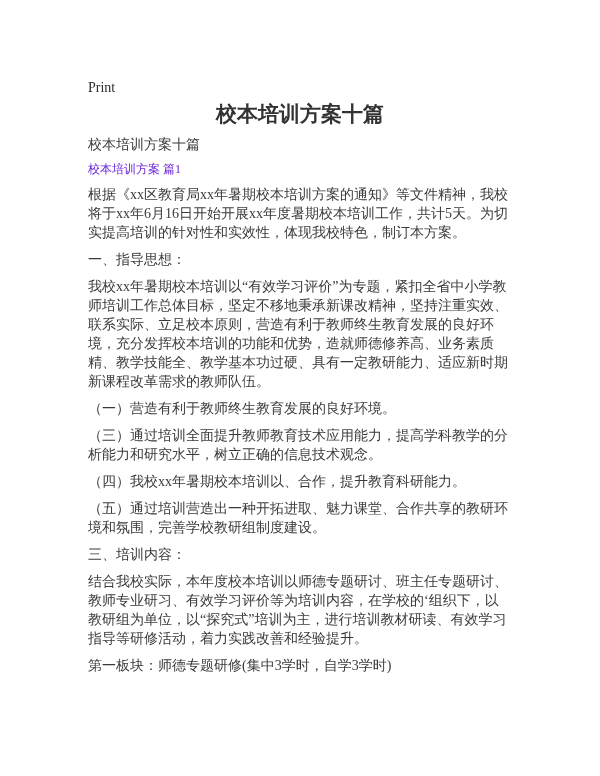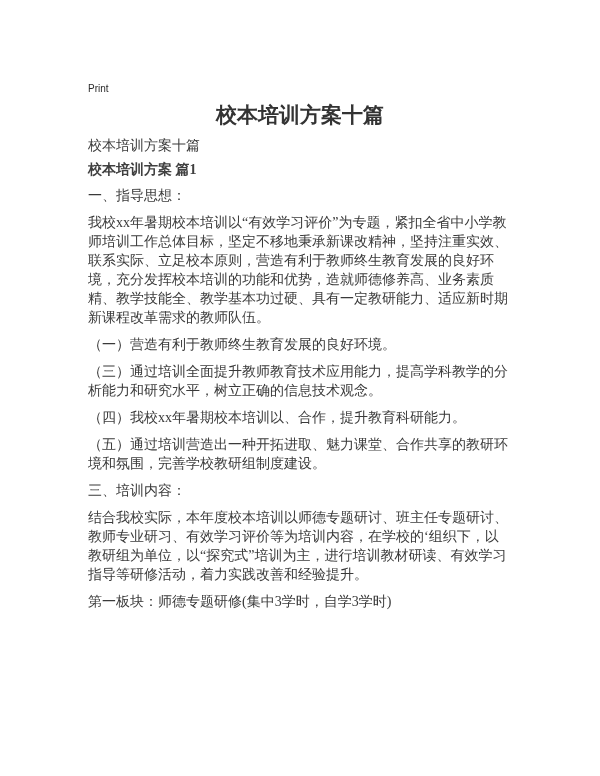--- a/index.html
+++ b/index.html
@@ -14,49 +14,49 @@
     background: #ffffff;
     overflow: hidden;
     font-family: "Liberation Serif", serif;
     color: #3a3a3a;
   }
   .content {
     padding: 78px 88px 0 88px; 
   }
   .print-btn {
     display: inline-block;
-    font-size: 10px;
+    font-size: 14px;
     line-height: 16px;
     color: #2b2b2b;
     cursor: pointer;
     background: none;
     border: none;
     padding: 0;
-    font-family: Liberation Sans, sans-serif;
+    font-family: Liberation Serif, serif;
   }
   .doc-title {
     font-size: 21px;
     line-height: 24px;
     font-weight: bold;
     text-align: center;
     color: #333333;
     margin: 6px 0 0 0;
   }
   .subtitle {
     font-size: 14px;
     line-height: 15px;
     margin: 11px 0 0 0;
     color: #3a3a3a;
   }
   .section-title {
-    font-size: 14px;
+    font-size: 12px;
     line-height: 16px;
-    font-weight: bold;
+    font-weight: normal;
     margin: 9px 0 0 0;
-    color: #404040;
+    color: #6d28d9;
   }
   .para {
     font-size: 14px;
     line-height: 19px;
     margin: 8px 0 0 0;
     color: #3a3a3a;
   }
 </style>
 </head>
 <body>
@@ -66,20 +66,21 @@
 
     <button class="print-btn">Print</button>
 
     <h1 class="doc-title">校本培训方案十篇</h1>
 
     <div class="subtitle">校本培训方案十篇</div>
 
     <div class="section-title">校本培训方案 篇1</div>
 
     <div>
+      <p class="para">根据《xx区教育局xx年暑期校本培训方案的通知》等文件精神，我校将于xx年6月16日开始开展xx年度暑期校本培训工作，共计5天。为切实提高培训的针对性和实效性，体现我校特色，制订本方案。</p>
       <p class="para">一、指导思想：</p>
       <p class="para">我校xx年暑期校本培训以“有效学习评价”为专题，紧扣全省中小学教师培训工作总体目标，坚定不移地秉承新课改精神，坚持注重实效、联系实际、立足校本原则，营造有利于教师终生教育发展的良好环境，充分发挥校本培训的功能和优势，造就师德修养高、业务素质精、教学技能全、教学基本功过硬、具有一定教研能力、适应新时期新课程改革需求的教师队伍。</p>
       <p class="para">（一）营造有利于教师终生教育发展的良好环境。</p>
       <p class="para">（三）通过培训全面提升教师教育技术应用能力，提高学科教学的分析能力和研究水平，树立正确的信息技术观念。</p>
       <p class="para">（四）我校xx年暑期校本培训以、合作，提升教育科研能力。</p>
       <p class="para">（五）通过培训营造出一种开拓进取、魅力课堂、合作共享的教研环境和氛围，完善学校教研组制度建设。</p>
       <p class="para">三、培训内容：</p>
       <p class="para">结合我校实际，本年度校本培训以师德专题研讨、班主任专题研讨、教师专业研习、有效学习评价等为培训内容，在学校的‘组织下，以教研组为单位，以“探究式”培训为主，进行培训教材研读、有效学习指导等研修活动，着力实践改善和经验提升。</p>
       <p class="para">第一板块：师德专题研修(集中3学时，自学3学时)</p>
     </div>

